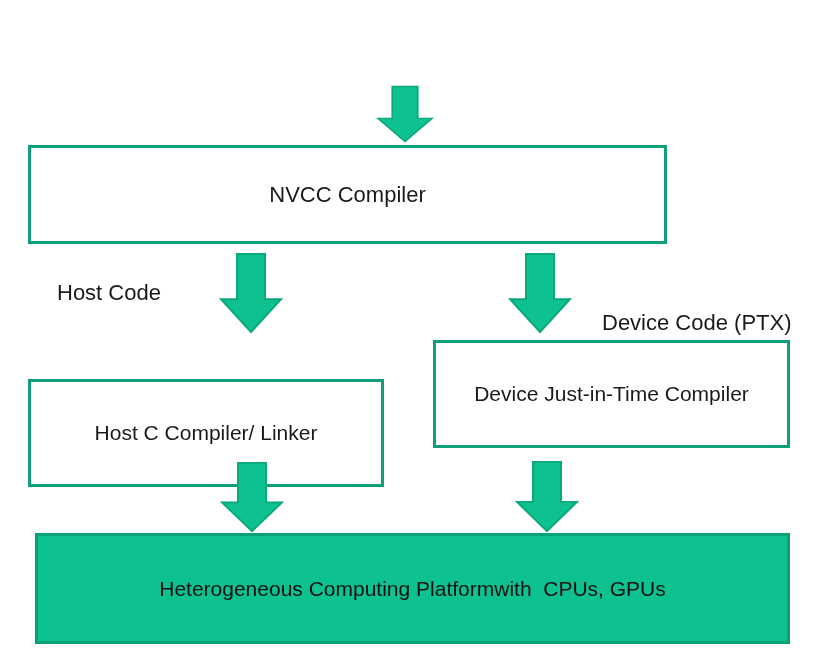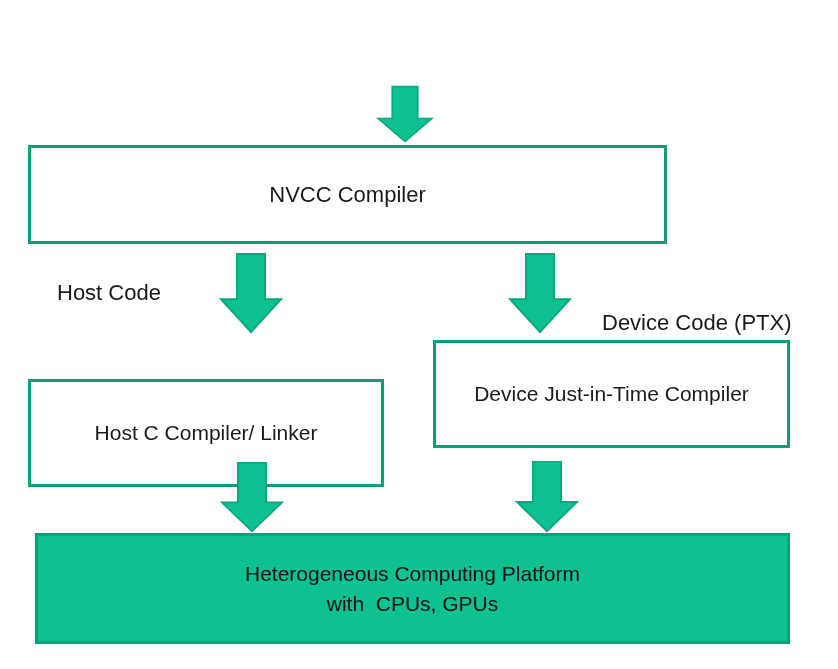--- a/index.html
+++ b/index.html
@@ -30,21 +30,21 @@
   }
   #nvcc-box{left:28px;top:145px;width:639px;height:99px;}
   #host-box{left:28px;top:340px;width:356px;height:108px;font-size:21px;margin-top:39px;}
   #device-box{left:433px;top:340px;width:357px;height:108px;font-size:21px;}
   
   #platform-box{
     left:35px;top:533px;width:755px;height:111px;
     background:#0dc290;
     border:3px solid #0aa179;
     box-sizing:border-box;
-    display:flex;flex-direction:column;align-items:center;justify-content:center;
+    display:flex;flex-direction:row;align-items:center;justify-content:center;
     font-size:21px;line-height:30px;
     color:#111;
   }
   #platform-box .pre{white-space:pre-wrap;text-align:center;}
   
   .edge-label{font-size:22px;}
   #host-code-label{left:57px;top:280px;}
   #device-code-label{left:602px;top:292px;margin-top:18px;}
   
   .arrow{display:block;}

